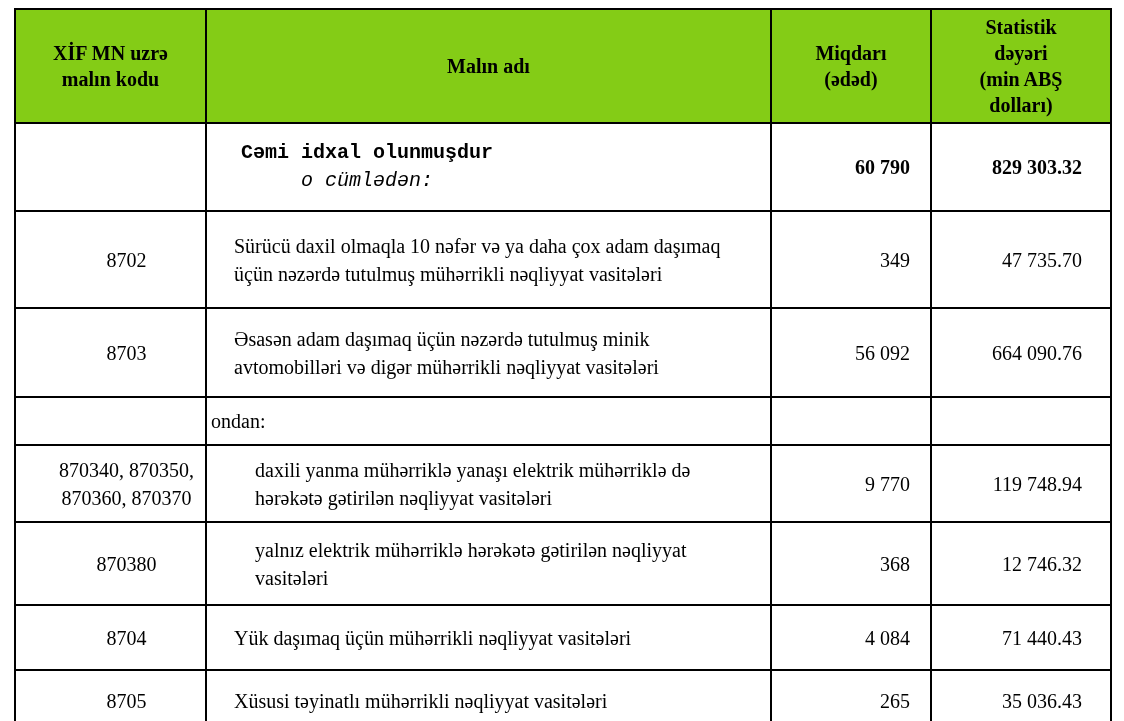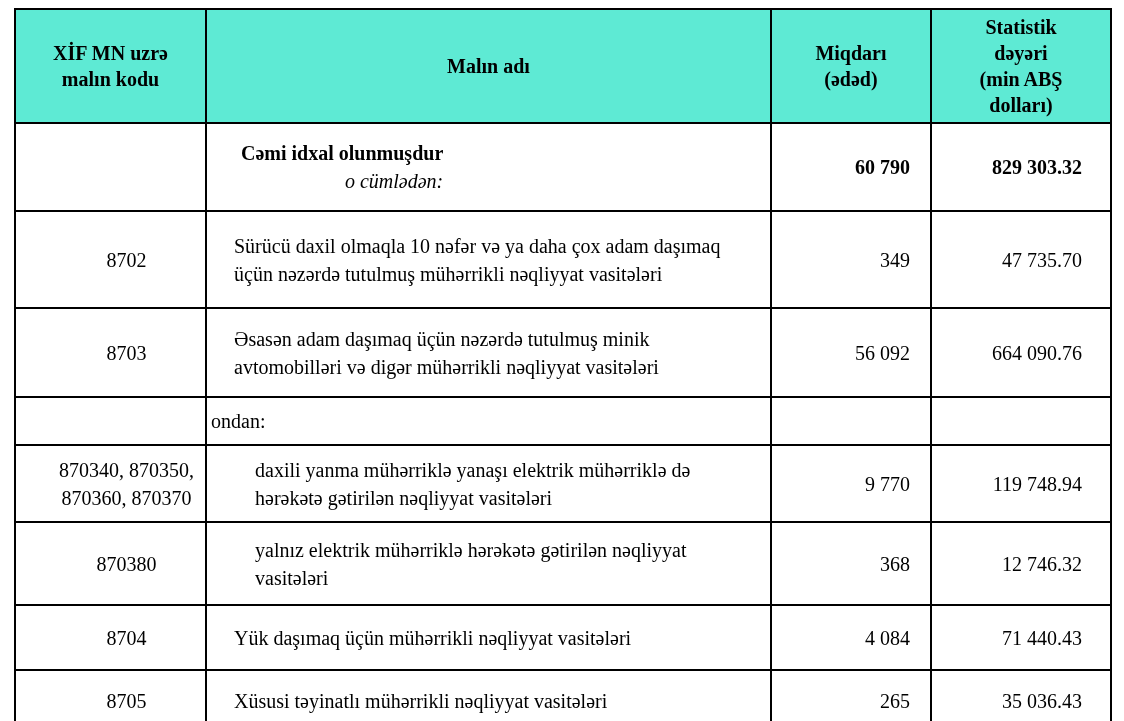--- a/index.html
+++ b/index.html
@@ -35,21 +35,21 @@
     font-size: 20px;
     line-height: 1.4;
     overflow: hidden;
     padding: 2px 4px;
   }
   .import-table tr:last-child td {
     border-bottom: 3px solid #000000;
   }
   
   .import-table thead th {
-    background: #5eead4;
+    background: #84cc16;
     font-weight: bold;
     text-align: center;
     white-space: pre-line;
     line-height: 1.3;
     height: 108px;
   }
   
   td.cell-code {
     text-align: center;
     white-space: pre-line;
@@ -64,21 +64,21 @@
     text-align: right;
     padding-right: 20px;
   }
   td.cell-value {
     text-align: right;
     padding-right: 28px;
   }
   
   tr.row-summary td { font-weight: bold; }
   tr.row-summary td.cell-name { padding-left: 34px; }
-  .summary-block { display: inline-block; text-align: right; }
+  .summary-block { display: inline-block; text-align: center; font-family: Liberation Mono, monospace; }
   .summary-label { display: block; font-weight: bold; }
   .summary-sublabel { display: block; font-weight: normal; font-style: italic; }
   tr.row-ondan td.cell-name { text-align: left; padding-left: 4px; }
   tr.row-sub td.cell-name { padding-left: 48px; }
   
   tr.h-r1 td { height: 82px; }
   tr.h-r2 td { height: 91px; }
   tr.h-r3 td { height: 83px; }
   tr.h-r4 td { height: 42px; }
   tr.h-r5 td { height: 71px; }

